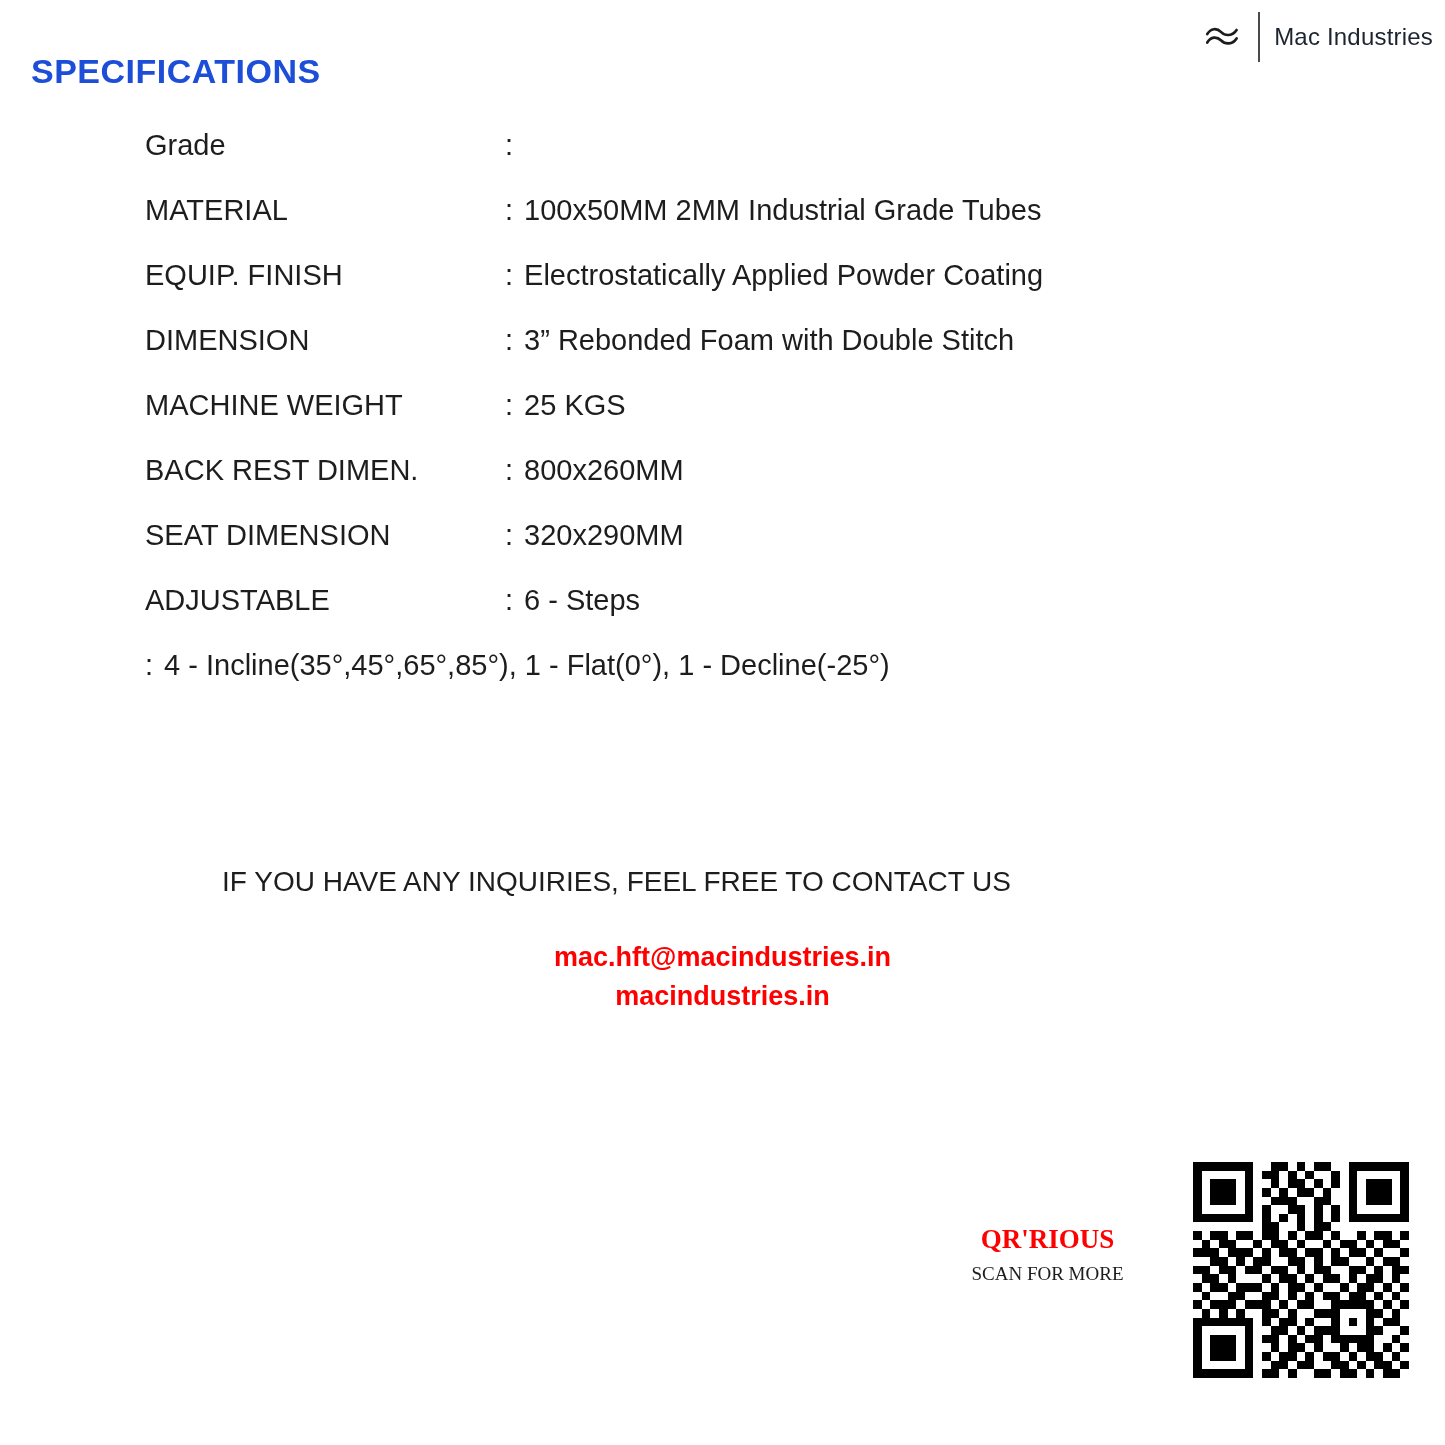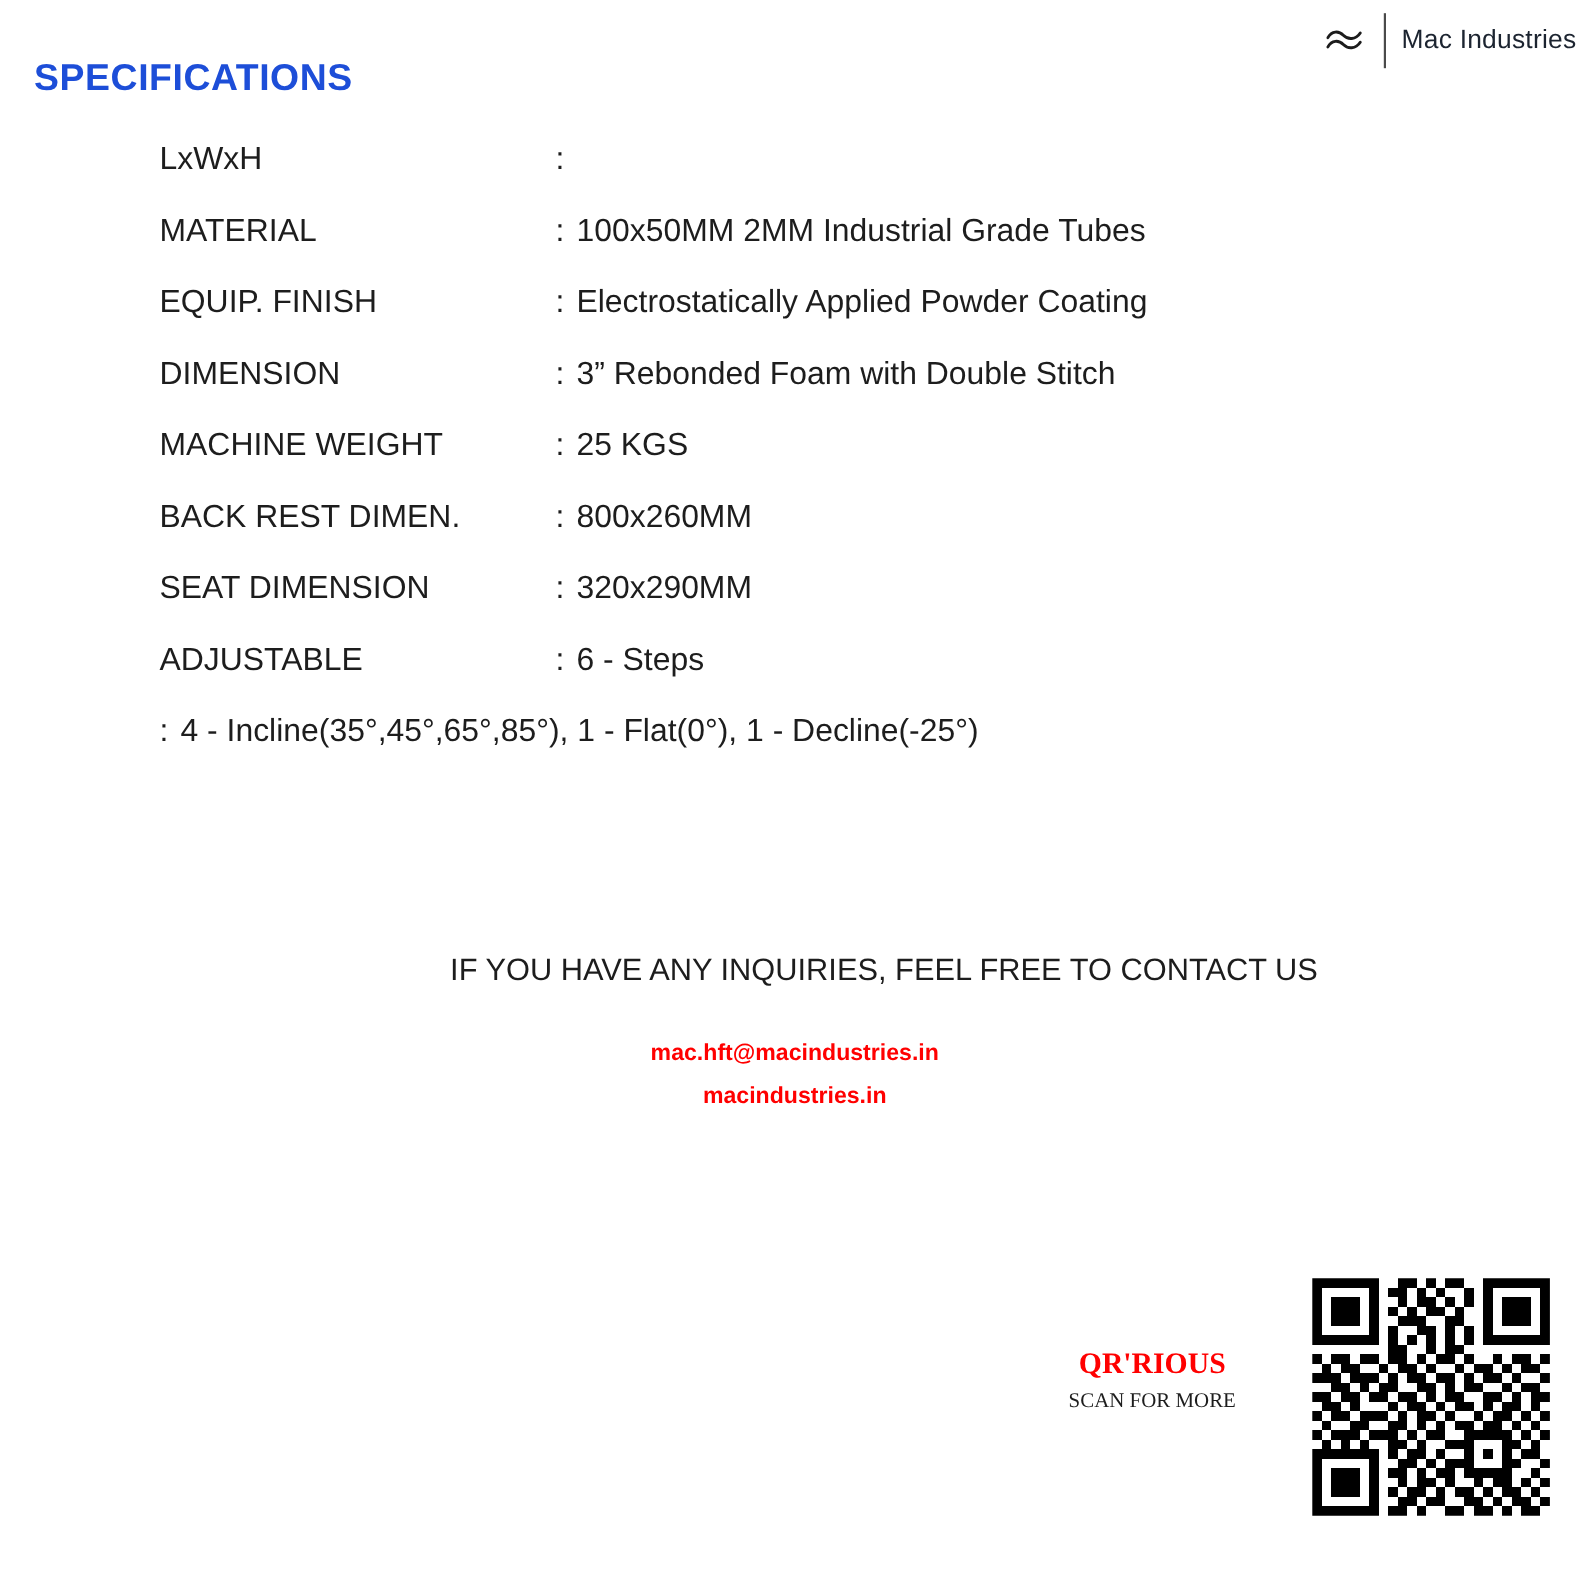--- a/index.html
+++ b/index.html
@@ -37,26 +37,26 @@
     font-size: 29px; line-height: 36px; margin-bottom: 29px;
     white-space: nowrap;
   }
   .spec-label { flex: 0 0 360px; width: 360px; }
   .spec-colon { flex: 0 0 auto; }
   .spec-value { margin-left: 11px; }
 
   
   .contact-heading {
     position: absolute; top: 866px; left: 0; width: 1163px;
-    text-align: right; font-size: 28px; color: var(--ink);
+    text-align: center; font-size: 28px; color: var(--ink);
   }
   .contact-heading .shift { position: relative; left: 35px; }
   .contact-links {
     position: absolute; top: 938px; left: 0; width: 1445px;
-    text-align: center; font-size: 21px; font-weight: bold; line-height: 39px;
+    text-align: center; font-size: 27px; font-weight: bold; line-height: 39px;
   }
   .contact-links a { color: var(--accent); text-decoration: none; display: block; }
 
   
   .qr-caption {
     position: absolute; top: 1222px; left: 915px; width: 265px;
     text-align: center;
     font-family: Liberation Serif, serif;
   }
   .qr-caption-title { font-size: 27px; font-weight: bold; color: var(--accent); line-height: 34px; }
@@ -75,21 +75,21 @@
     </svg>
   </span>
   <span class="brand-divider"></span>
   <span class="brand-name">Mac Industries</span>
 </div>
 
 <h1 class="page-title">SPECIFICATIONS</h1>
 
 <div class="specs">
   <div class="spec-row">
-    <span class="spec-label">LxWxH</span>
+    <span class="spec-label">Grade</span>
     <span class="spec-colon">:</span>
   </div>
   <div class="spec-row">
     <span class="spec-label">MATERIAL</span>
     <span class="spec-colon">:</span>
     <span class="spec-value">100x50MM 2MM Industrial Grade Tubes</span>
   </div>
   <div class="spec-row">
     <span class="spec-label">EQUIP. FINISH</span>
     <span class="spec-colon">:</span>

